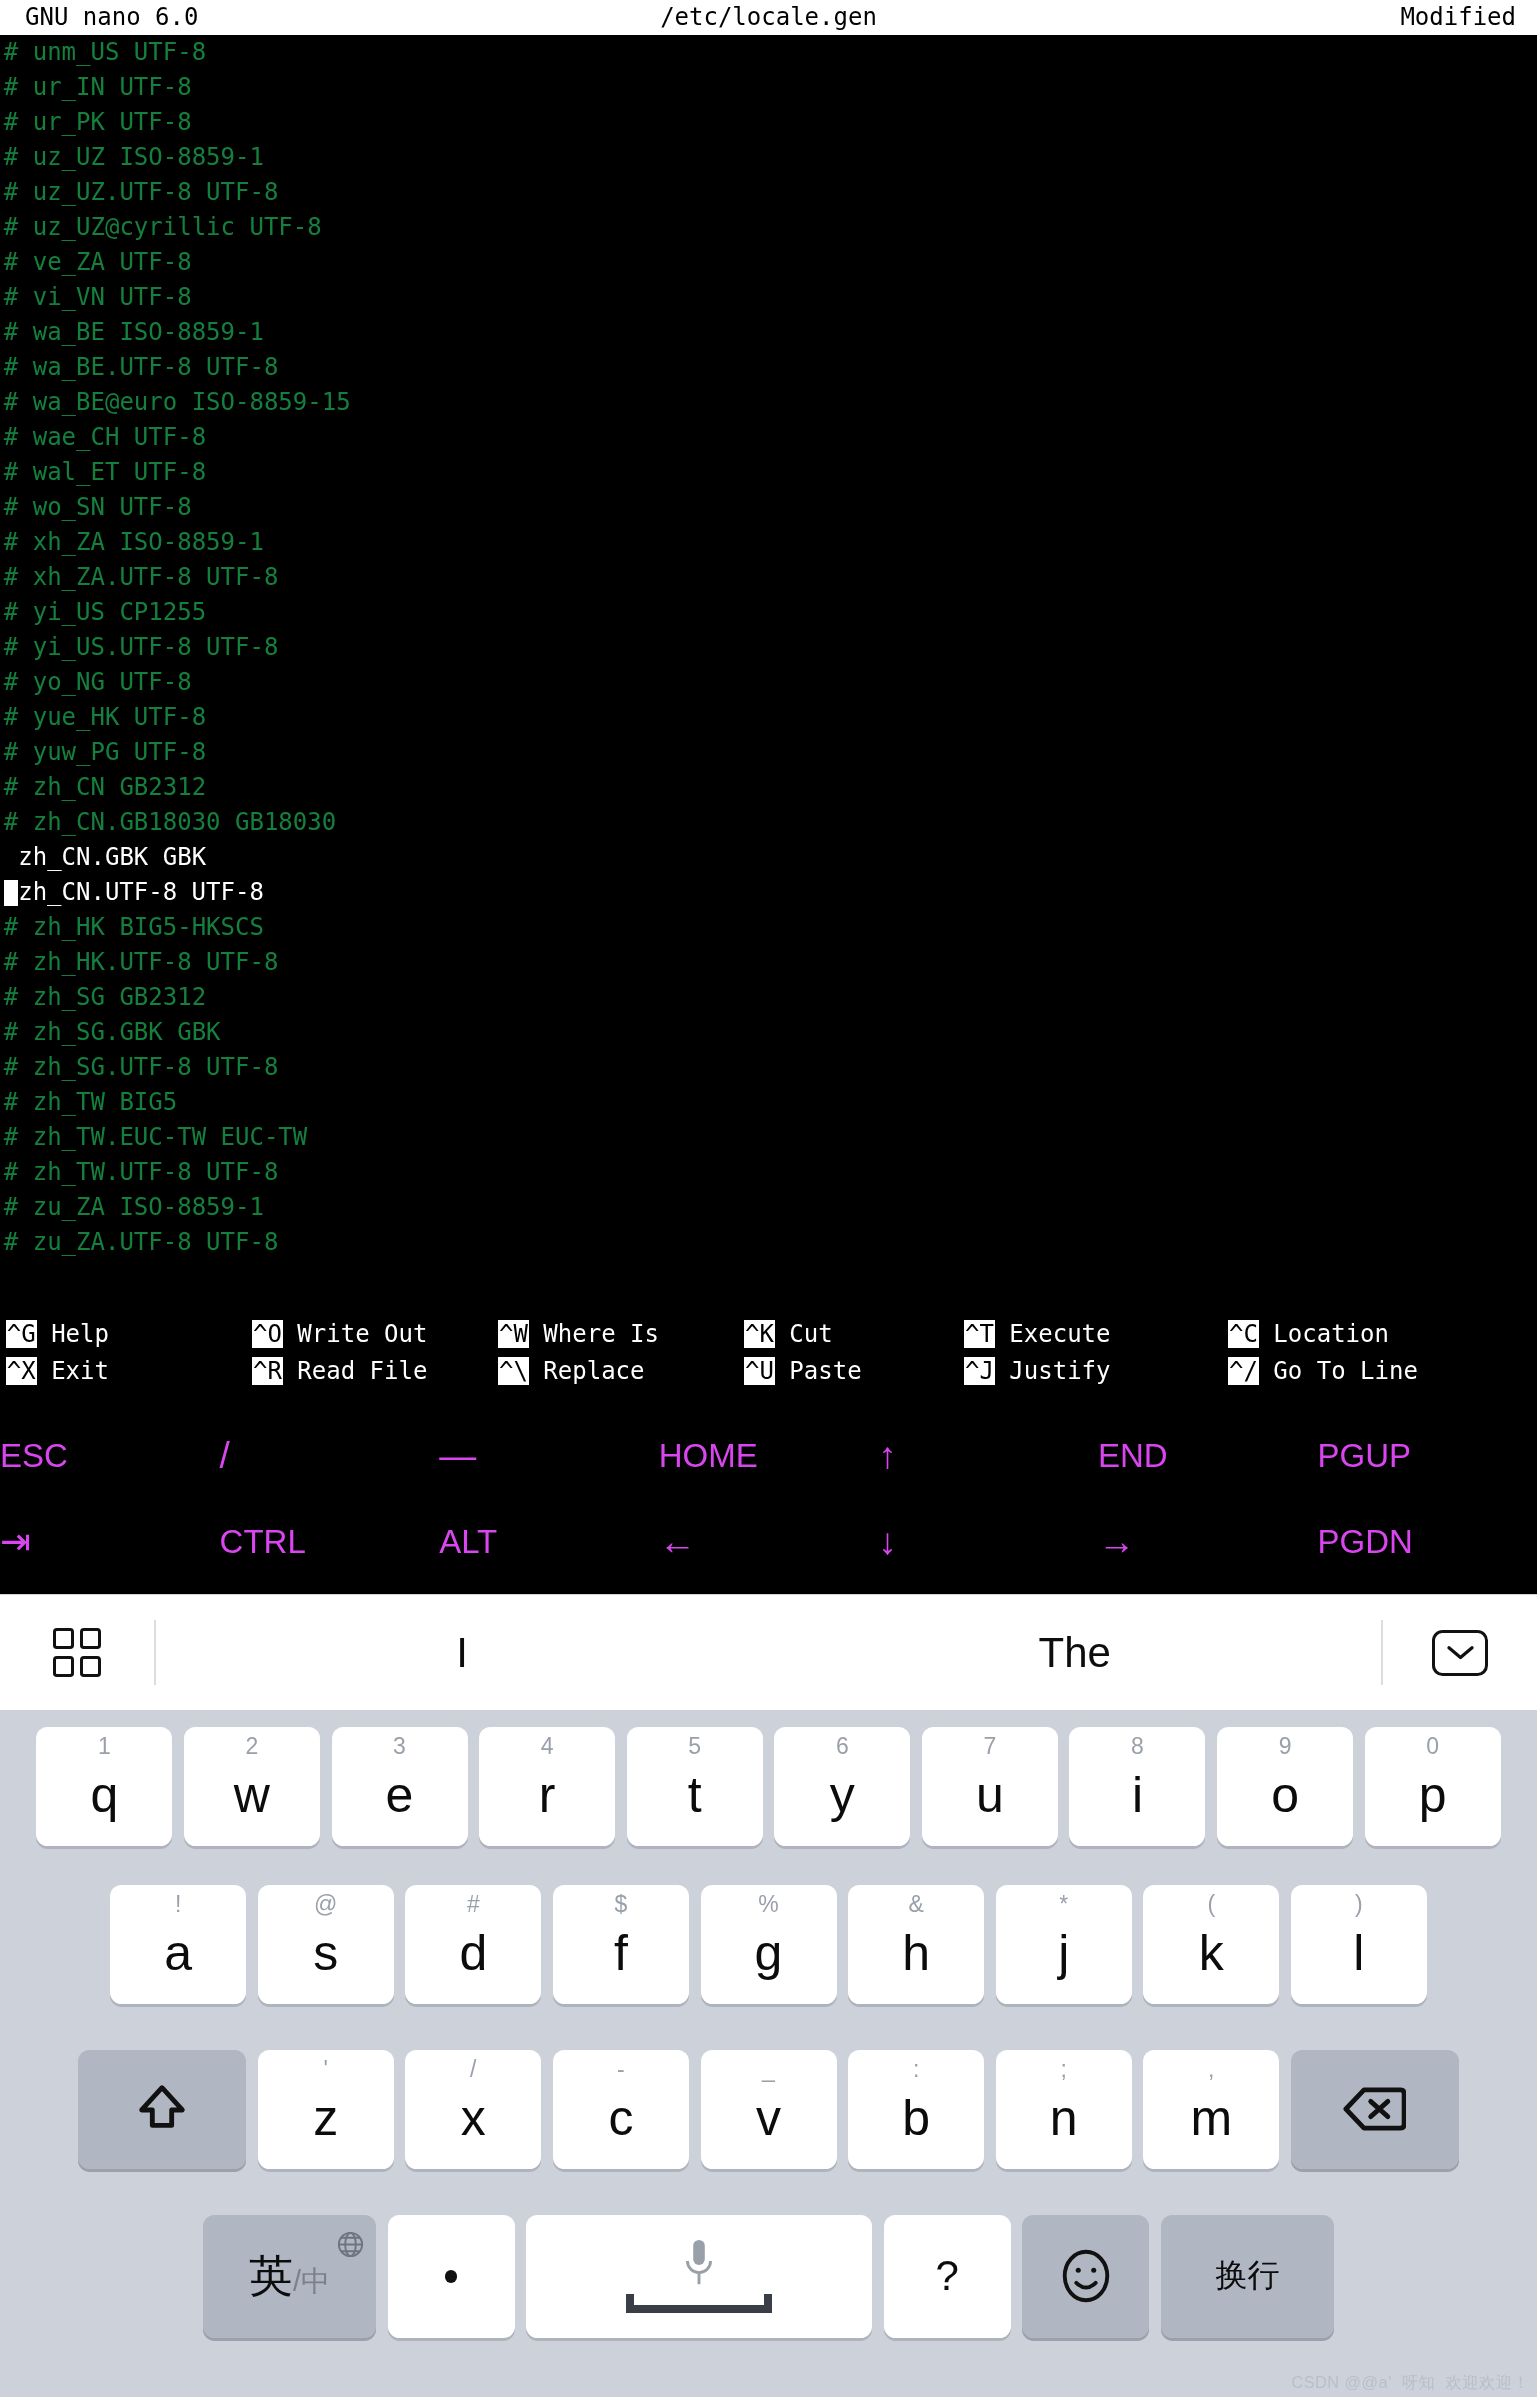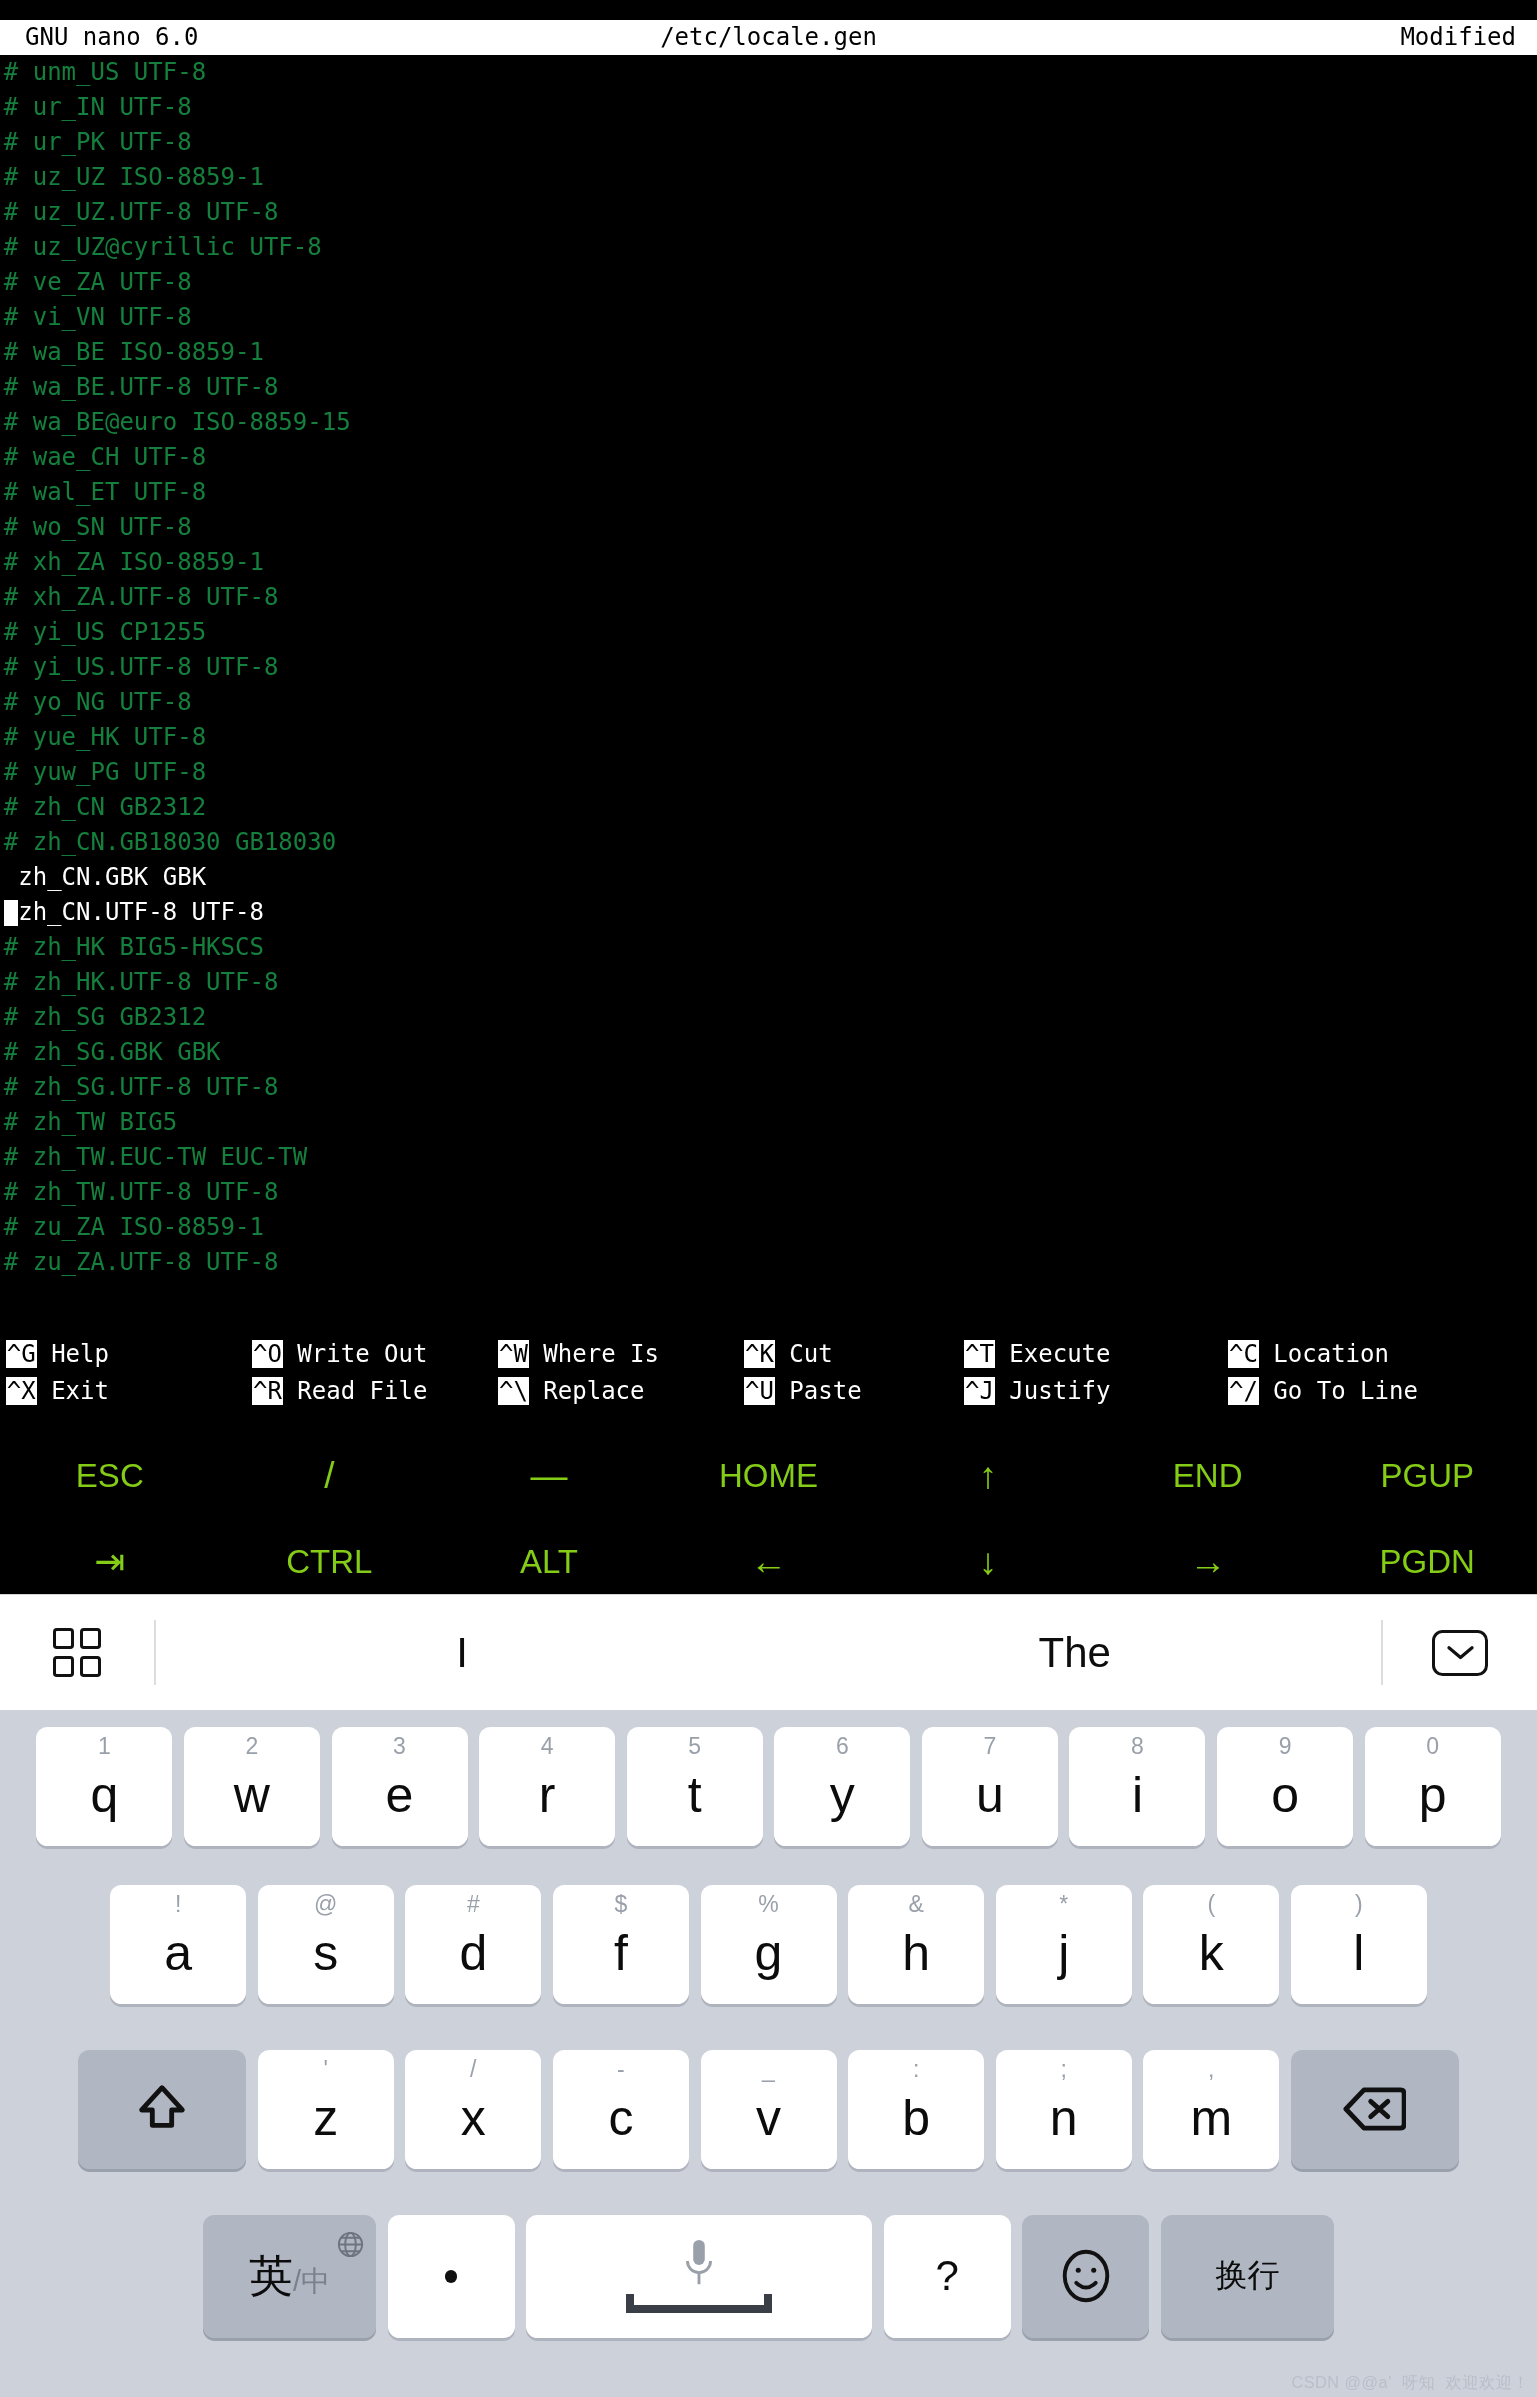--- a/index.html
+++ b/index.html
@@ -9,21 +9,20 @@
     font-family: "DejaVu Sans", sans-serif;
     overflow: hidden;
   }
   #root { position: relative; width: 1537px; height: 2398px; background: #000; }
 
   
   .term {
     position: absolute; left: 0; top: 0; width: 1537px; height: 1595px;
     background: #000;
     font-family: "DejaVu Sans Mono", monospace;
-    margin-top: 20px;
   }
   .titlebar {
     position: relative;
     height: 35px; background: #ffffff; color: #000;
     font-size: 24px; line-height: 35px;
     font-family: "DejaVu Sans Mono", monospace;
     white-space: pre;
   }
   .titlebar .tb-left   { position: absolute; left: 25px; top: 0; }
   .titlebar .tb-center { position: absolute; left: 0; right: 0; text-align: center; top: 0; }
@@ -57,21 +56,21 @@
   .kb { background: #fff; color: #000; padding: 0 1px; }
 
   
   .fnrows {
     position: absolute; left: 0; top: 1412px; width: 1537px; height: 173px;
   }
   .fnrow {
     display: flex; width: 1537px; height: 86px; align-items: center;
   }
   .fnkey {
-    flex: 1 1 0; text-align: center; color: #84cc16;
+    flex: 1 1 0; color: #d946ef;
     font-family: "Liberation Sans", sans-serif;
     font-size: 33px; font-weight: 400; line-height: 1;
     user-select: none;
   }
   .fnkey.sym { font-size: 37px; }
 
   
   .sugg {
     position: absolute; left: 0; top: 1594px; width: 1537px; height: 116px;
     background: #ffffff;

